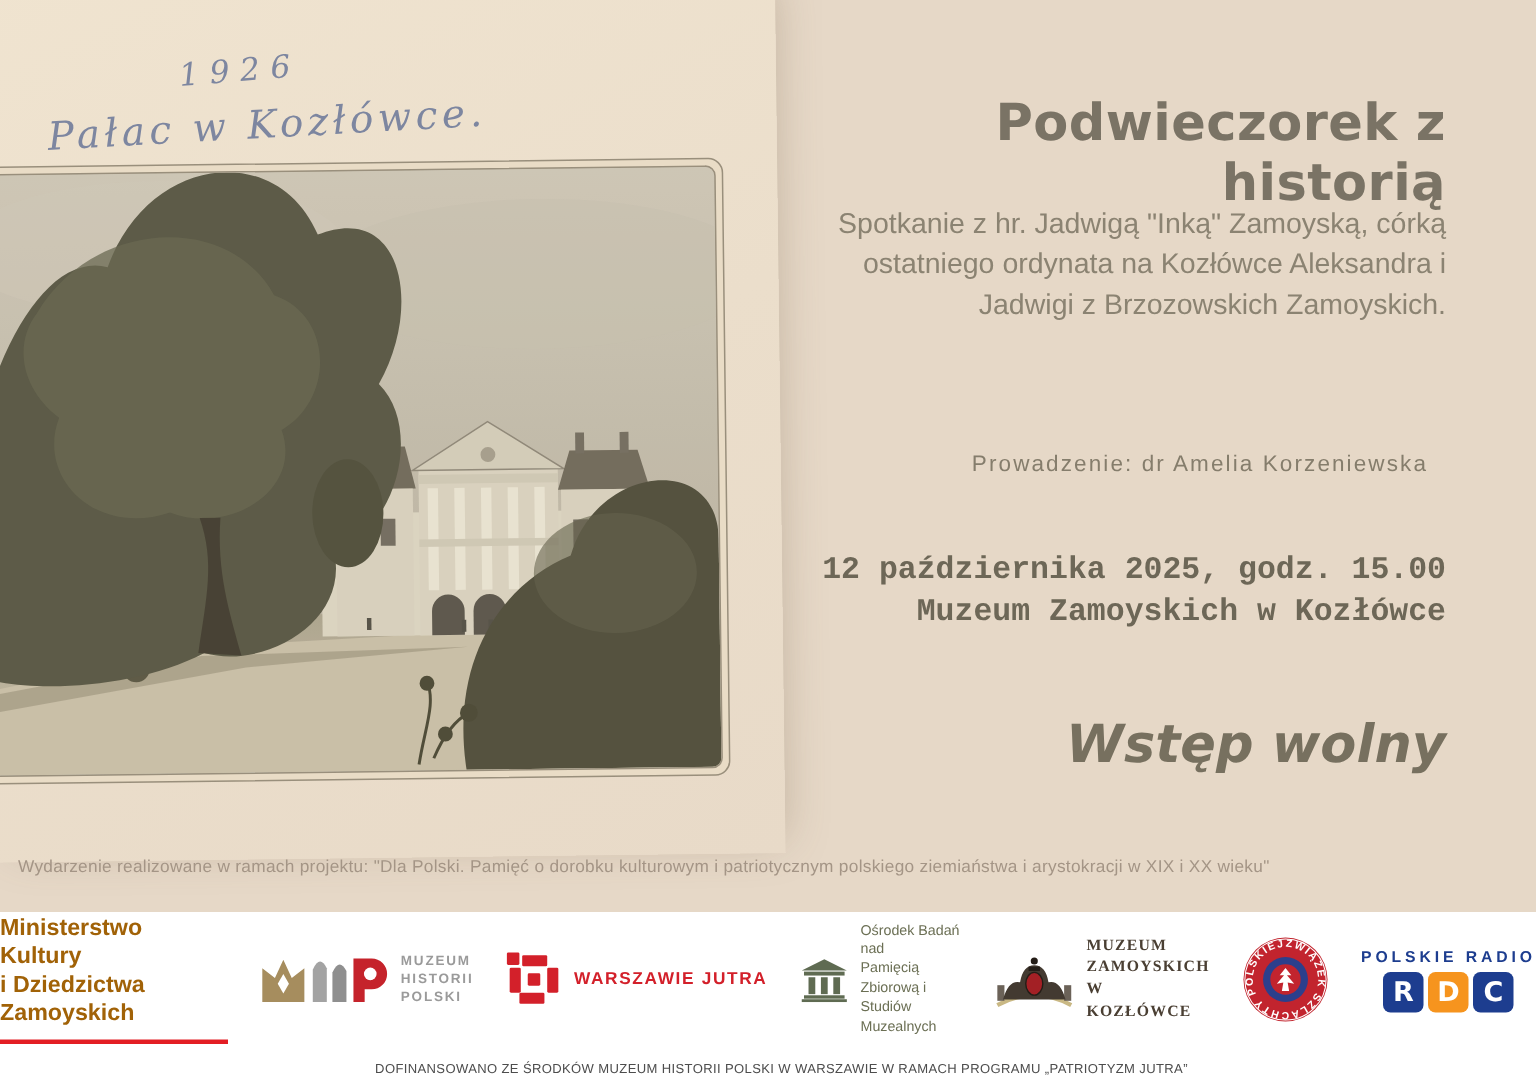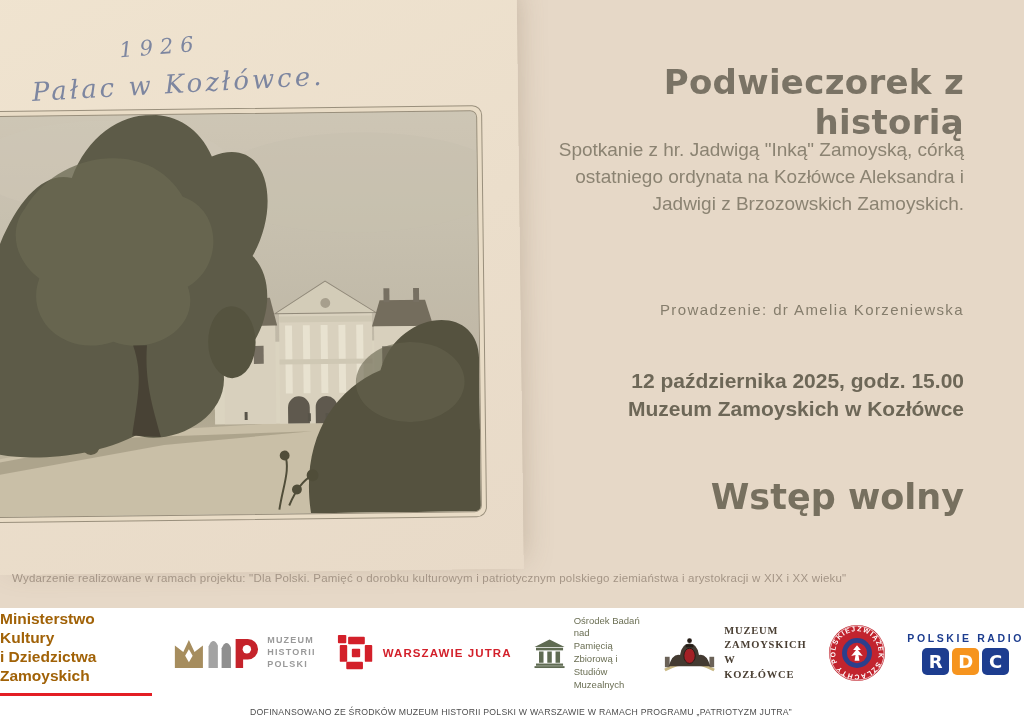--- a/index.html
+++ b/index.html
@@ -35,31 +35,32 @@
   .title{
     position:absolute;top:62px;right:0;width:100%;
     font-size:34px;font-weight:700;color:#7a7365;letter-spacing:.3px;
     font-family:"DejaVu Sans","Liberation Sans",sans-serif;
   }
   .desc{
     position:absolute;top:137px;right:0;width:420px;
     font-size:19px;line-height:1.42;color:#8b8372;
   }
   .host{
-    position:absolute;top:301px;right:0;width:100%;
+    position:absolute;top:301px;right:12px;width:100%;
     font-size:15px;letter-spacing:1.4px;color:#857d6c;
   }
   .when{
     position:absolute;top:367px;right:0;width:100%;
-    font-size:21px;font-weight:700;color:#6d6757;line-height:1.32;
+    font-size:21px;font-weight:700;color:#6d6757;line-height:1.32;font-family:Liberation Mono, monospace;
   }
   .admission{
     position:absolute;top:477px;right:0;width:100%;
     font-size:35px;font-weight:700;color:#77705f;
     font-family:"DejaVu Sans","Liberation Sans",sans-serif;
+    font-style:italic;
   }
   
   .note{
     position:absolute;left:12px;right:0;top:572px;text-align:left;
     font-size:11.5px;color:#a49586;letter-spacing:.2px;
   }
   
   .footer{position:absolute;left:0;right:0;top:608px;bottom:0;background:#fff;}
   .logos{
     position:absolute;left:0;right:0;top:12px;height:66px;

